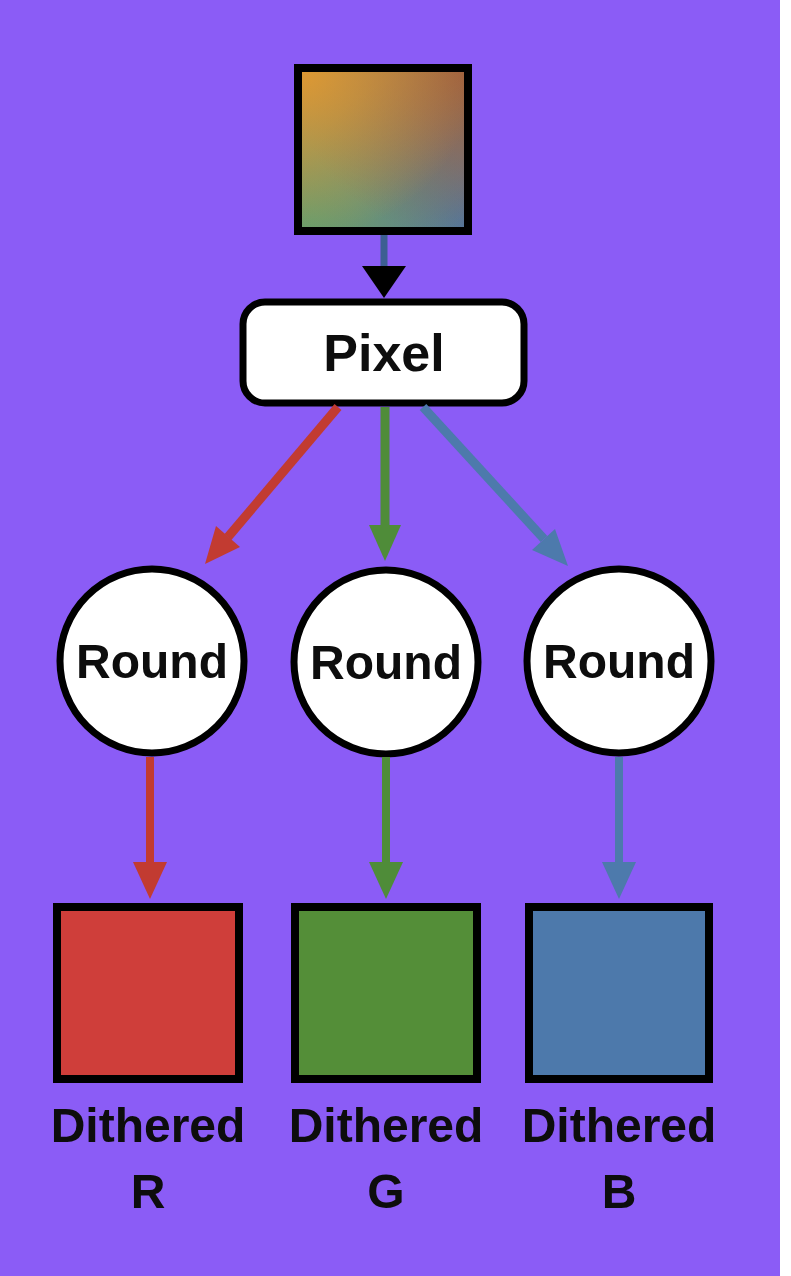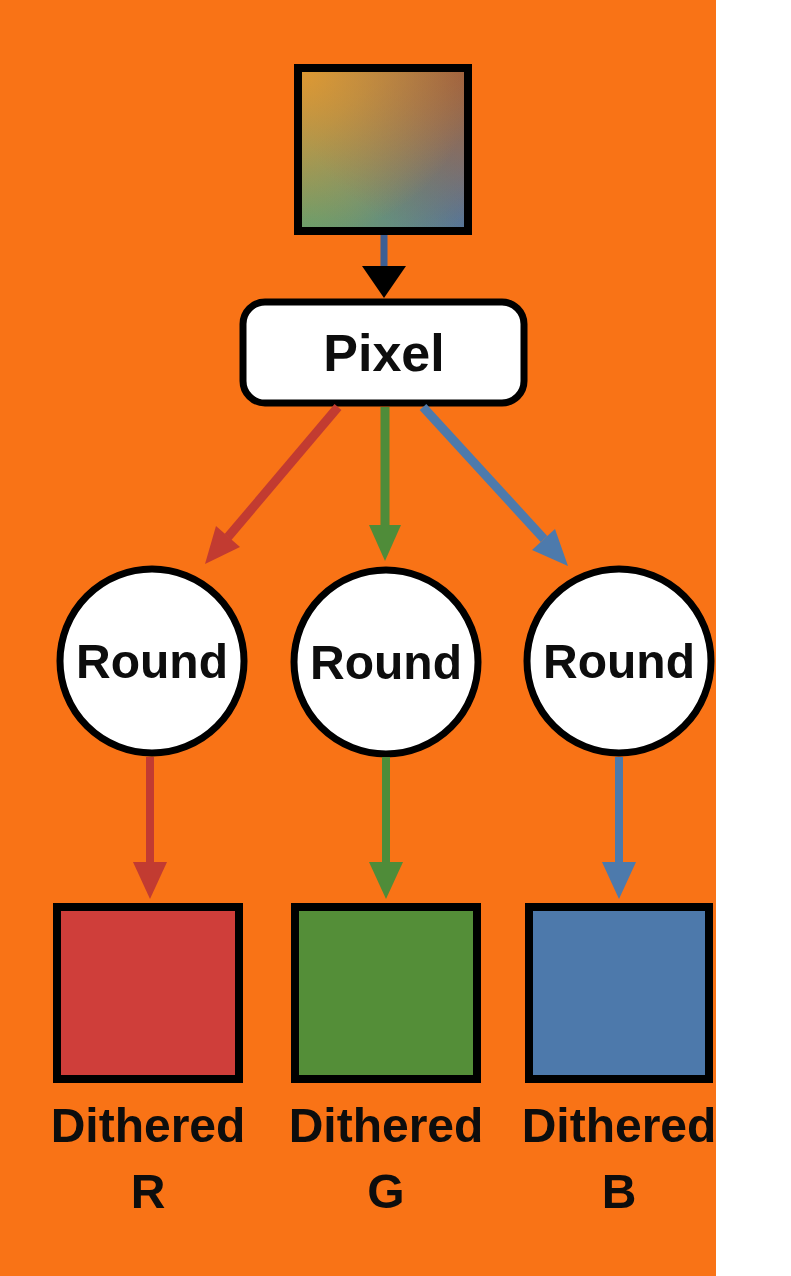--- a/index.html
+++ b/index.html
@@ -1,20 +1,20 @@
 <!DOCTYPE html>
 <html><head>
 <meta charset="utf-8">
 <style>
   html, body { margin: 0; padding: 0; background: #ffffff; }
   .canvas {
     position: relative;
-    width: 716px;
+    width: 780px;
     height: 1276px;
-    background: #f97316;
+    background: #8b5cf6;
     font-family: "Liberation Sans", "DejaVu Sans", sans-serif;
     overflow: hidden;
   }
   svg { display: block; }
   text {
     font-family: "Liberation Sans", "DejaVu Sans", sans-serif;
     font-weight: 700;
     fill: #0d0d0d;
     text-anchor: middle;
   }

